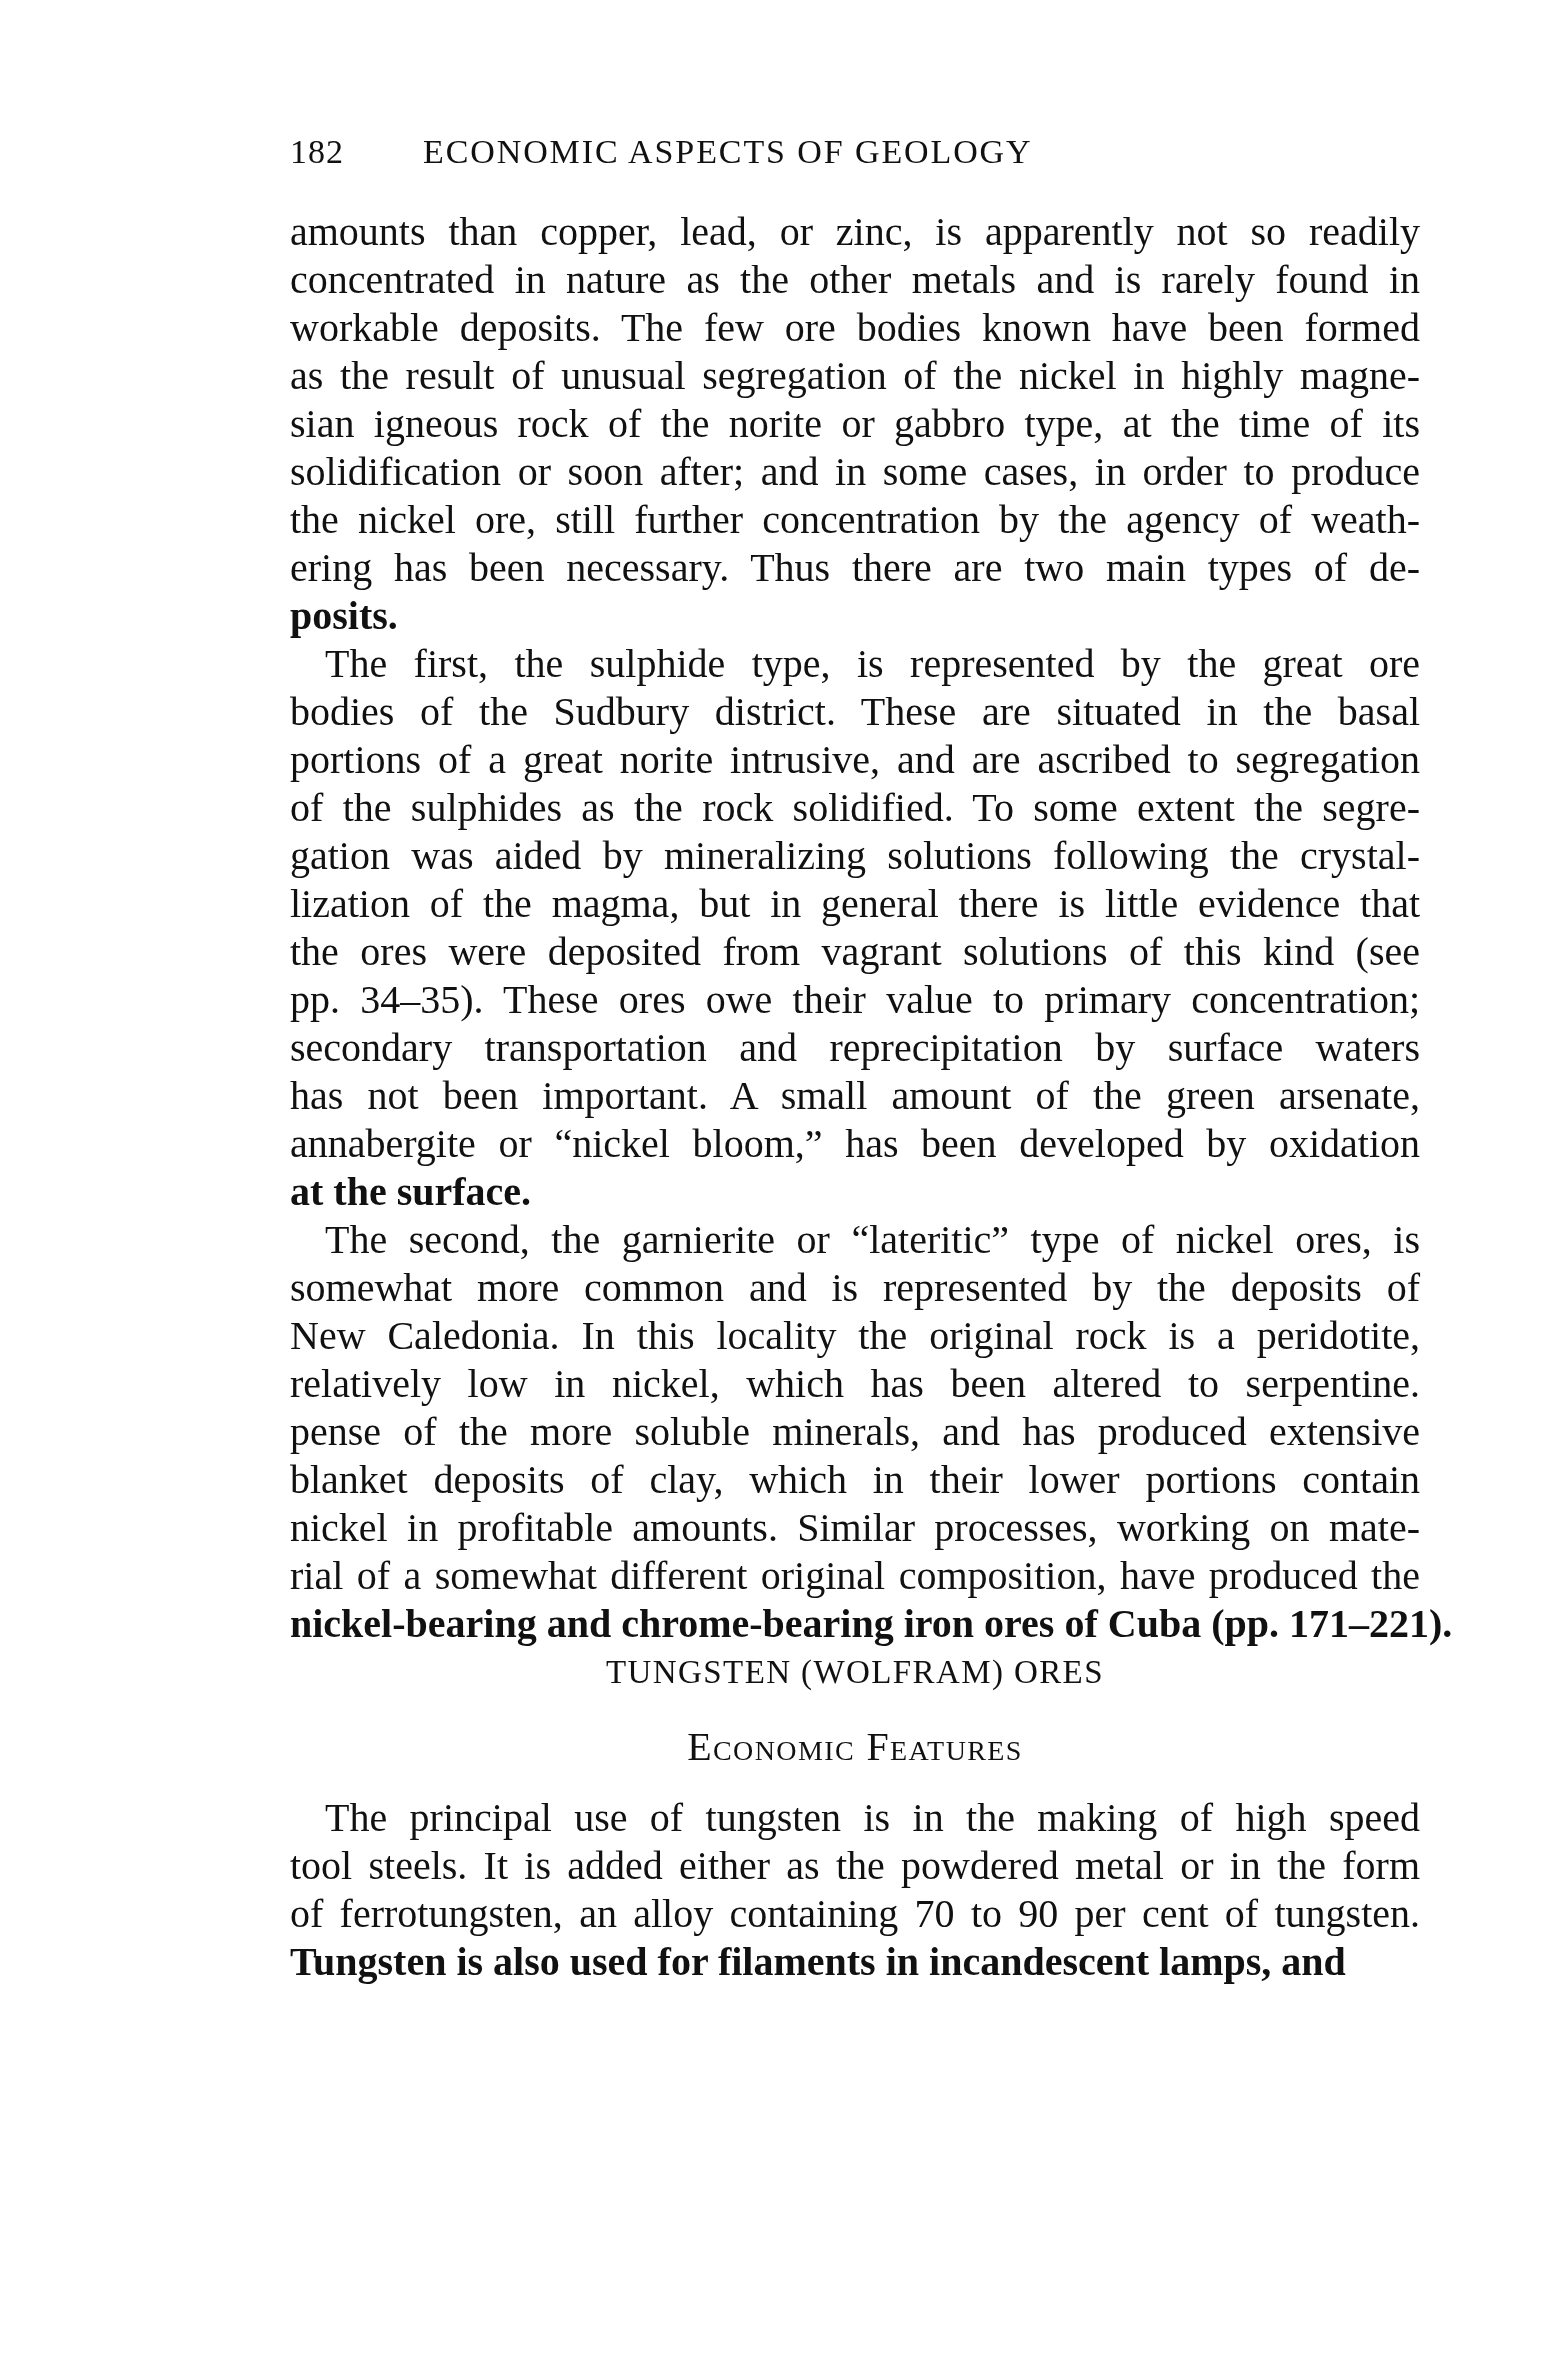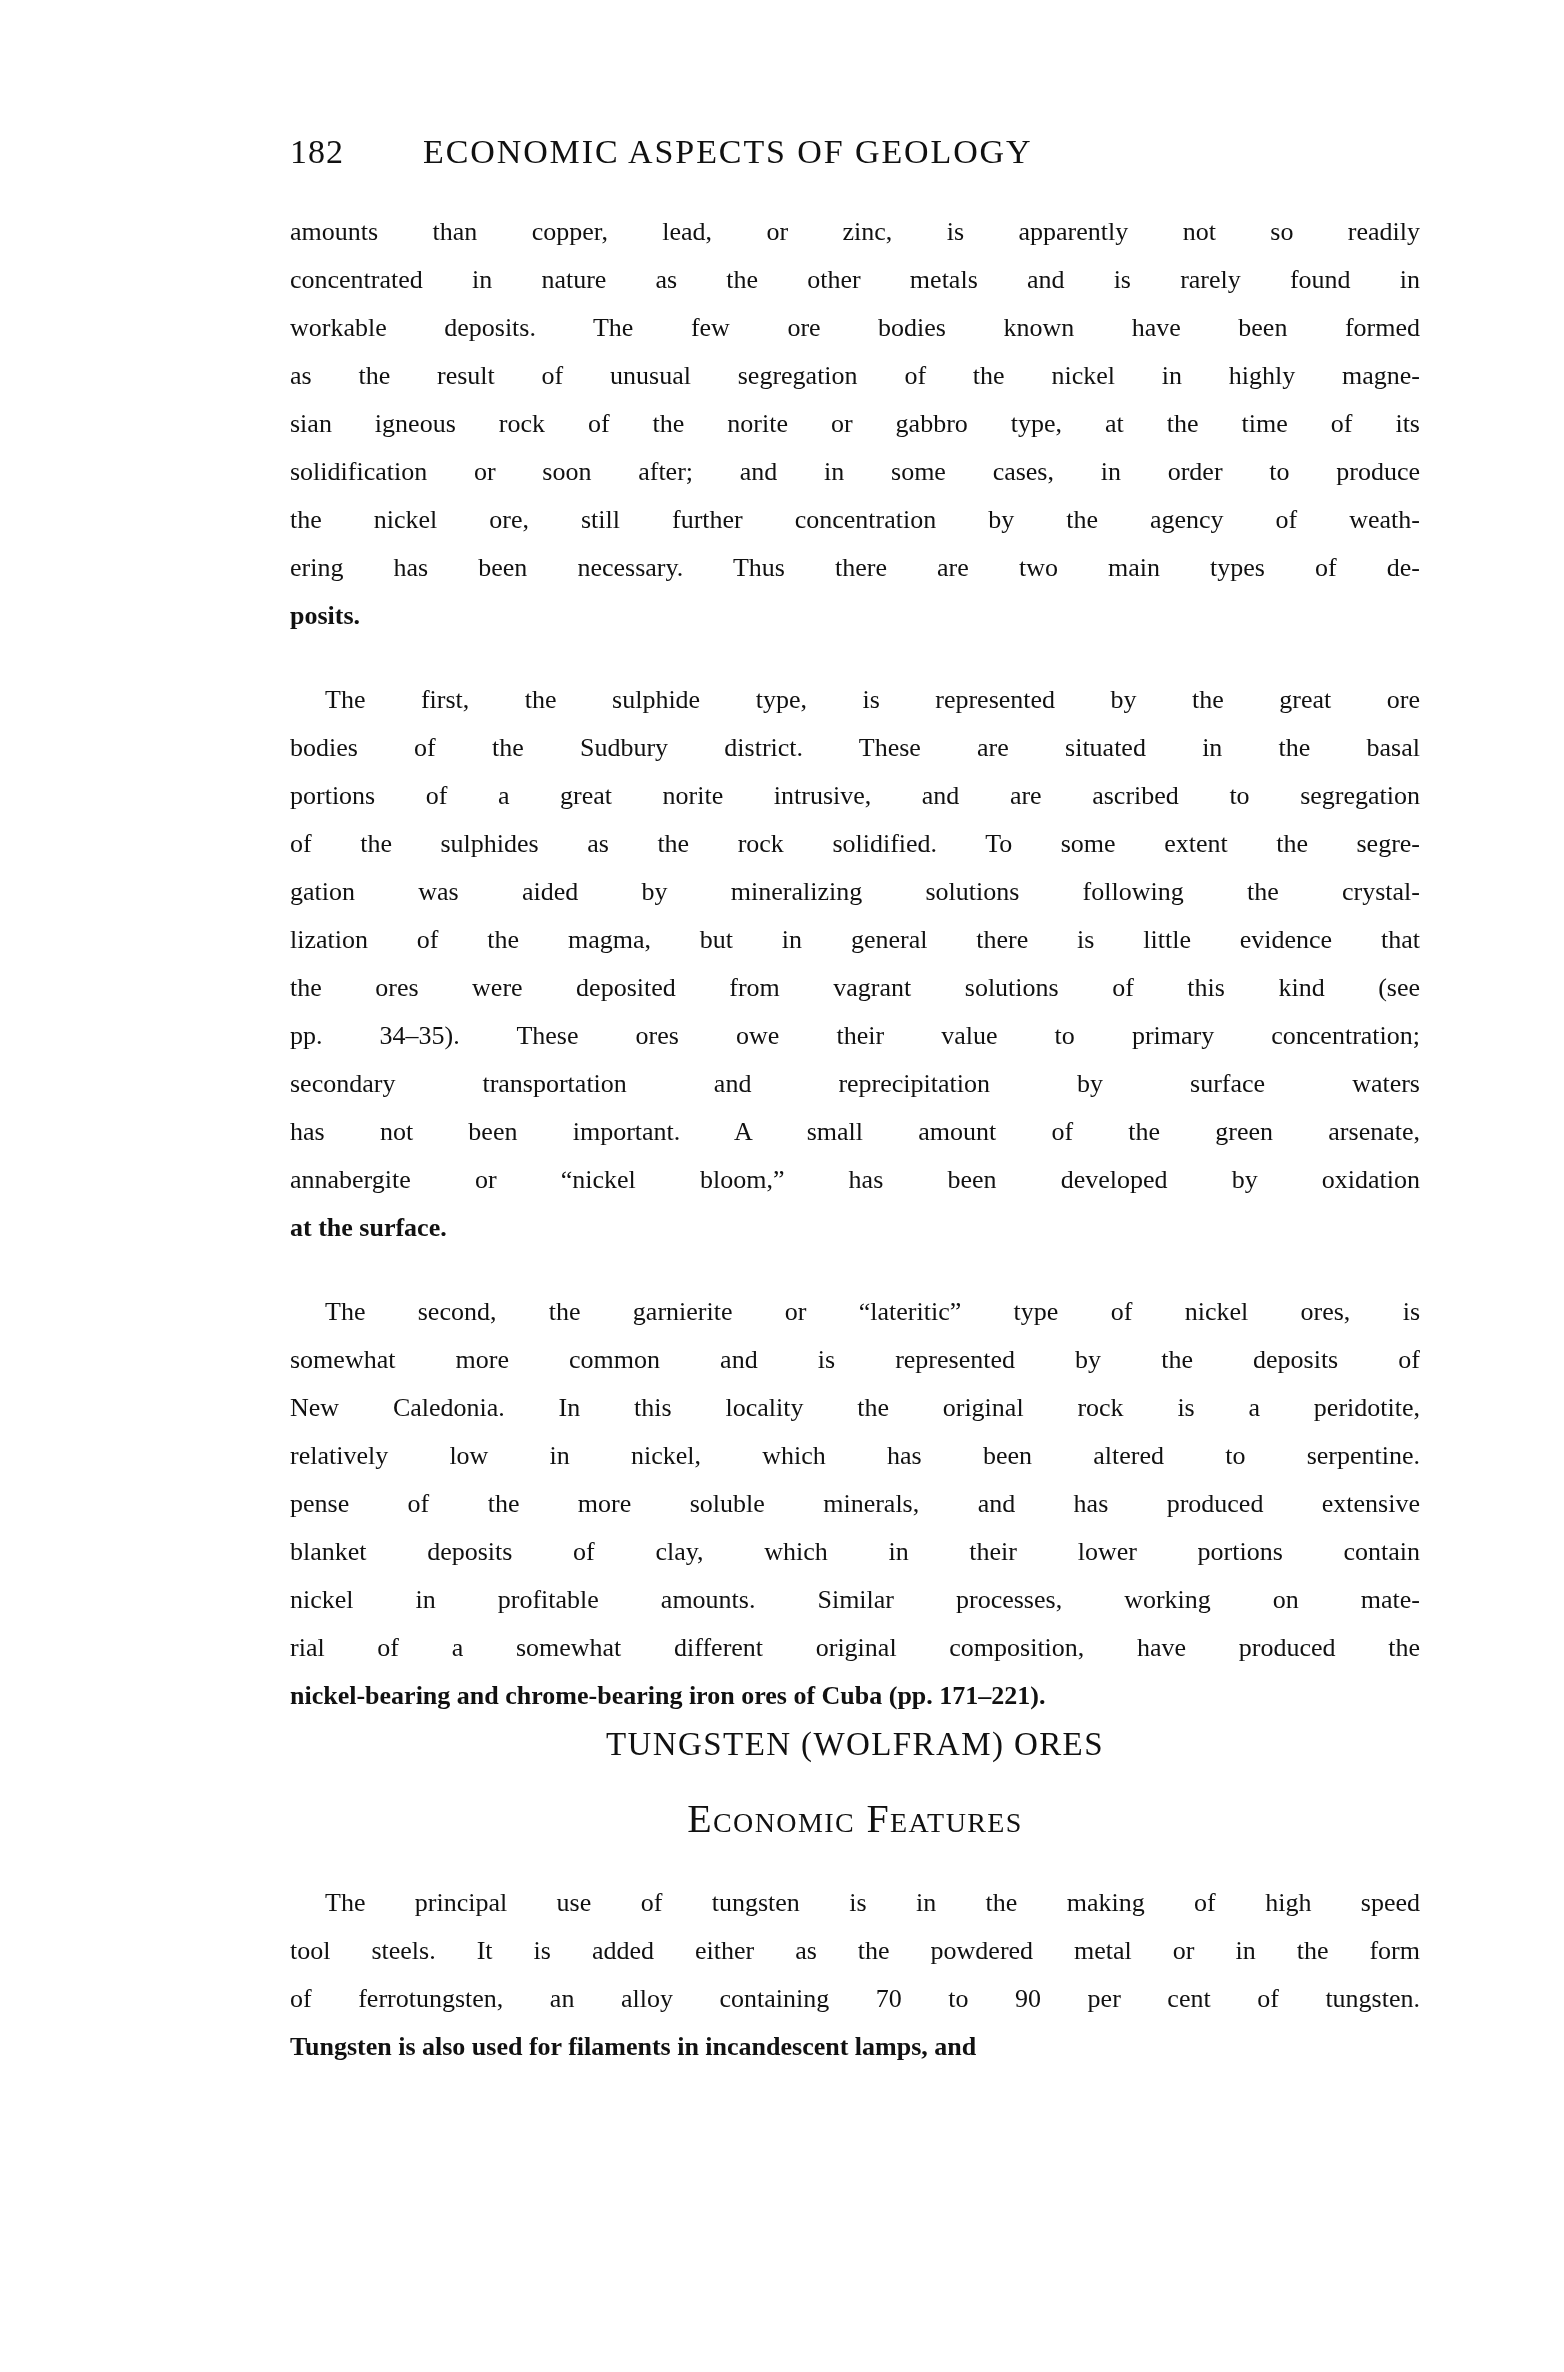--- a/index.html
+++ b/index.html
@@ -32,27 +32,26 @@
     .page-number {
       width: 133px;
     }
     .running-title {
       flex: 1;
       letter-spacing: 1.9px;
     }
     .body-text {
       margin-top: 27px;
       font-family: "Liberation Serif", "DejaVu Serif", serif;
-      font-size: 26px;
+      font-size: 40px;
       line-height: 48px;
       text-align: justify;
     }
     .indent {
       text-indent: 35px;
-      margin-top: 36px;
     }
     .section-heading {
       text-align: center;
       font-family: "Liberation Serif", "DejaVu Serif", serif;
       font-size: 33px;
       letter-spacing: 1.4px;
       height: 48px;
       line-height: 48px;
     }
     .section-subheading {

